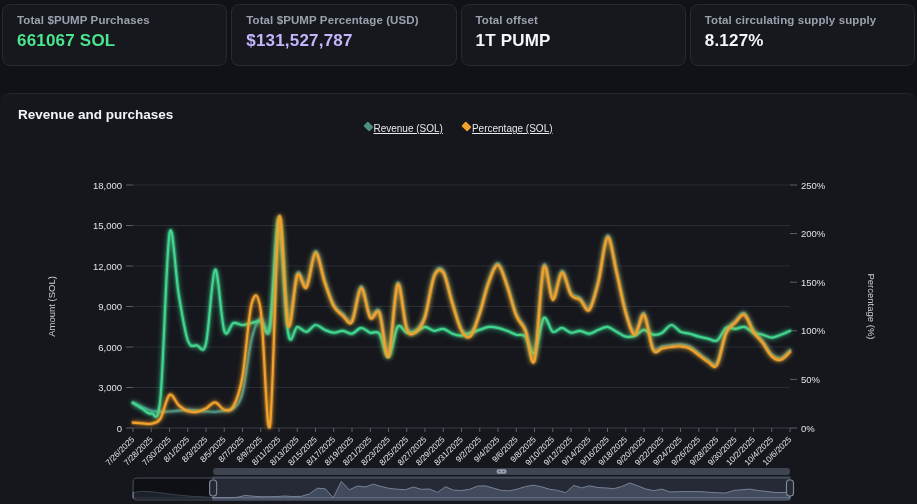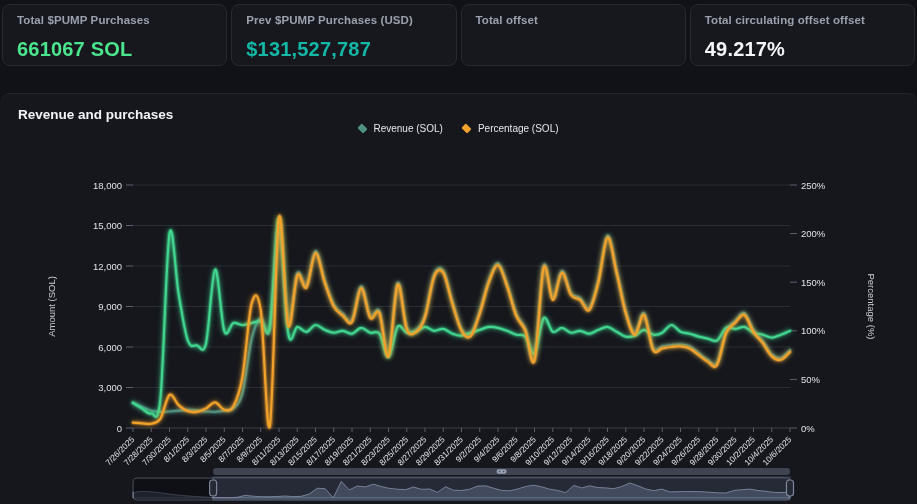--- a/index.html
+++ b/index.html
@@ -15,62 +15,63 @@
     display:flex; gap:4px;
   }
   .card {
     flex:1; height:62px;
     background:#16181e;
     border:1px solid #262a33;
     border-radius:8px;
     padding:9px 14px 8px 14px;
   }
   .card-label { font-size:11.5px; color:#9aa1ac; font-weight:bold; letter-spacing:.1px; }
-  .card-value { font-size:20px; font-weight:bold; margin-top:12px; letter-spacing:.2px; }
+  .card-value { font-size:17px; font-weight:bold; margin-top:5px; letter-spacing:.2px; }
   .panel {
     position:absolute; top:93px; left:0; width:917px; height:446px;
     background:#15171d;
     border-radius:10px 10px 0 0;
     border-top:1px solid #23262e;
   }
   .panel-title {
     position:absolute; top:13px; left:18px;
     font-size:13.5px; font-weight:bold; color:#f2f4f7;
   }
   .legend {
     position:absolute; top:29px; left:50%; transform:translateX(-50%);
     display:flex; gap:20px; align-items:center; white-space:nowrap;
   }
-  .legend-item { display:flex; align-items:center; gap:8px; cursor:pointer; }
+  .legend-item { display:flex; align-items:flex-start; gap:2px; cursor:pointer;text-decoration:underline; }
   .legend-marker {
     width:7px; height:7px; transform:rotate(45deg) scale(1.15,0.9);
     border-radius:1px; flex:0 0 auto;
   }
   .legend-label { font-size:10px; color:#e4e7ec; }
   #chart-svg { position:absolute; top:0; left:0; }
   text { font-family:"Liberation Sans", sans-serif; }
 </style>
 </head>
 <body>
 
 <div class="cards-row">
   <div class="card">
     <div class="card-label">Total $PUMP Purchases</div>
     <div class="card-value" style="color: rgb(74, 229, 140);">661067 SOL</div>
   </div>
   <div class="card">
-    <div class="card-label">Prev $PUMP Purchases (USD)</div>
-    <div class="card-value" style="color: #14b8a6;">$131,527,787</div>
+    <div class="card-label">Total $PUMP Percentage (USD)</div>
+    <div class="card-value" style="color: #c4b5fd;">$131,527,787</div>
   </div>
   <div class="card">
     <div class="card-label">Total offset</div>
-  </div>
-  <div class="card">
-    <div class="card-label">Total circulating offset offset</div>
-    <div class="card-value" style="color: rgb(243, 245, 248);">49.217%</div>
+    <div class="card-value" style="color: rgb(243, 245, 248);">1T PUMP</div>
+  </div>
+  <div class="card">
+    <div class="card-label">Total circulating supply supply</div>
+    <div class="card-value" style="color: rgb(243, 245, 248);">8.127%</div>
   </div>
 </div>
 
 <div class="panel">
   <div class="panel-title">Revenue and purchases</div>
   <div class="legend">
     <div class="legend-item">
       <span class="legend-marker" style="background: rgb(79, 145, 128);"></span>
       <span class="legend-label">Revenue (SOL)</span>
     </div>

